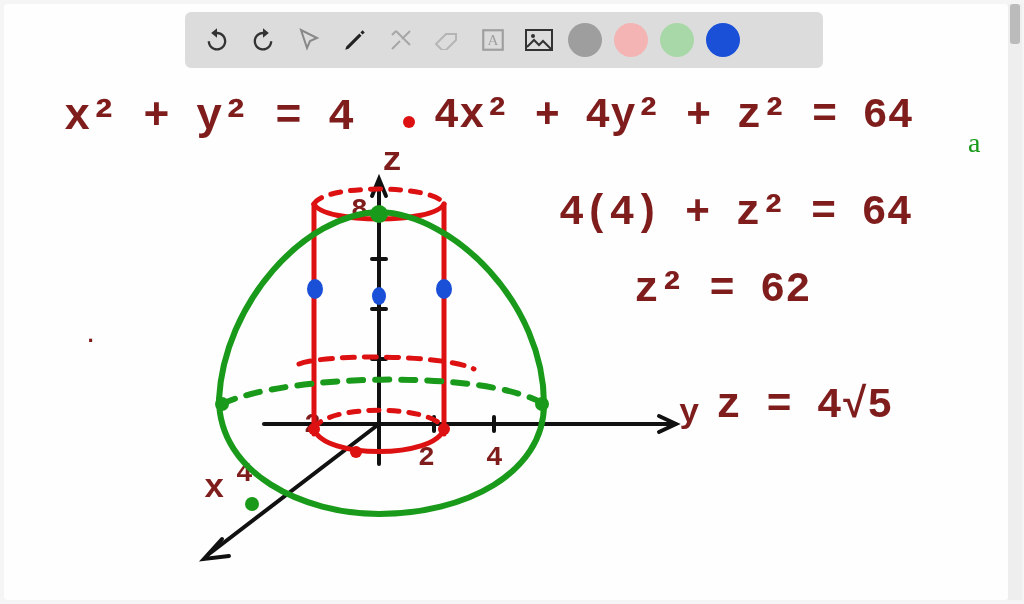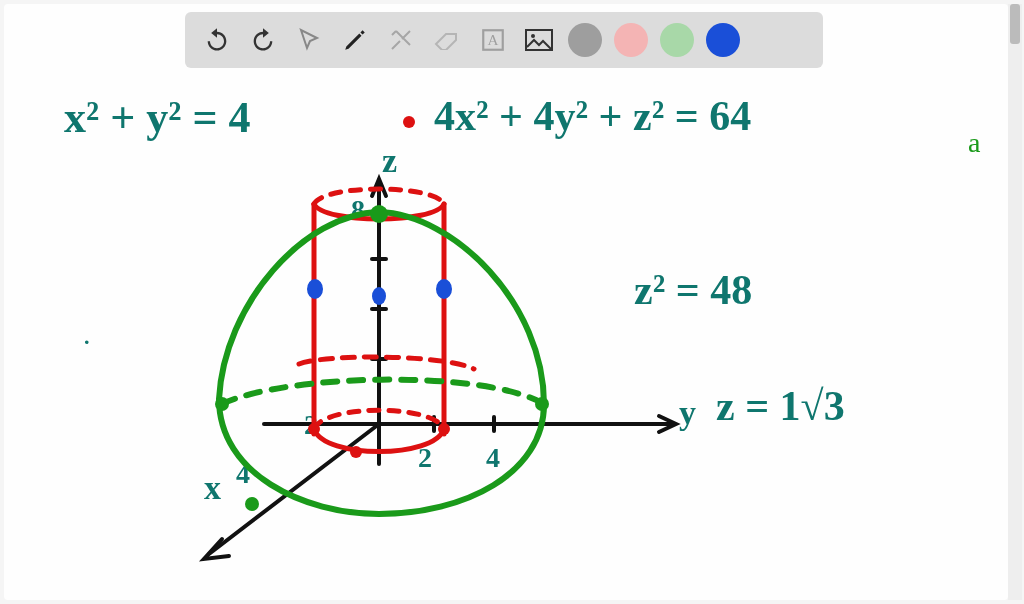--- a/index.html
+++ b/index.html
@@ -60,23 +60,23 @@
     justify-content: center;
     cursor: pointer;
   }
   .color-swatch {
     width: 34px;
     height: 34px;
     border-radius: 50%;
   }
   .hand {
     position: absolute;
-    font-family: Liberation Serif, serif;
+    font-family: Liberation Mono, monospace;
     font-weight: 700;
-    color: #0f766e;
+    color: #7f1d1d;
   }
   .content-layer {
     position: absolute;
     left: 4px;
     top: 4px;
     width: 1004px;
     height: 596px;
     pointer-events: none;
   }
 </style>
@@ -144,22 +144,23 @@
   </div>
   <div class="tool">
     <div class="color-swatch" style="background:#1a4fd8;"></div>
   </div>
 </div>
 
 <div class="content-layer">
 
   <div class="hand" style="left:60px; top:88px; font-size:44px;">x² + y² = 4</div>
   <div class="hand" style="left:430px; top:88px; font-size:42px;">4x² + 4y² + z² = 64</div>
-  <div class="hand" style="left:630px; top:262px; font-size:42px;">z² = 48</div>
-  <div class="hand" style="left:712px; top:378px; font-size:42px;">z = 1√3</div>
+  <div class="hand" style="left:555px; top:185px; font-size:42px;">4(4) + z² = 64</div>
+  <div class="hand" style="left:630px; top:262px; font-size:42px;">z² = 62</div>
+  <div class="hand" style="left:712px; top:378px; font-size:42px;">z = 4√5</div>
 
   <div class="hand" style="left:80px; top:320px; font-size:22px;">.</div>
 
   <div class="hand" style="left:378px; top:138px; font-size:34px;">z</div>
   <div class="hand" style="left:675px; top:390px; font-size:34px;">y</div>
   <div class="hand" style="left:200px; top:465px; font-size:34px;">x</div>
   <div class="hand" style="left:347px; top:190px; font-size:28px;">8</div>
   <div class="hand" style="left:300px; top:405px; font-size:28px;">2</div>
   <div class="hand" style="left:414px; top:438px; font-size:28px;">2</div>
   <div class="hand" style="left:482px; top:438px; font-size:28px;">4</div>

